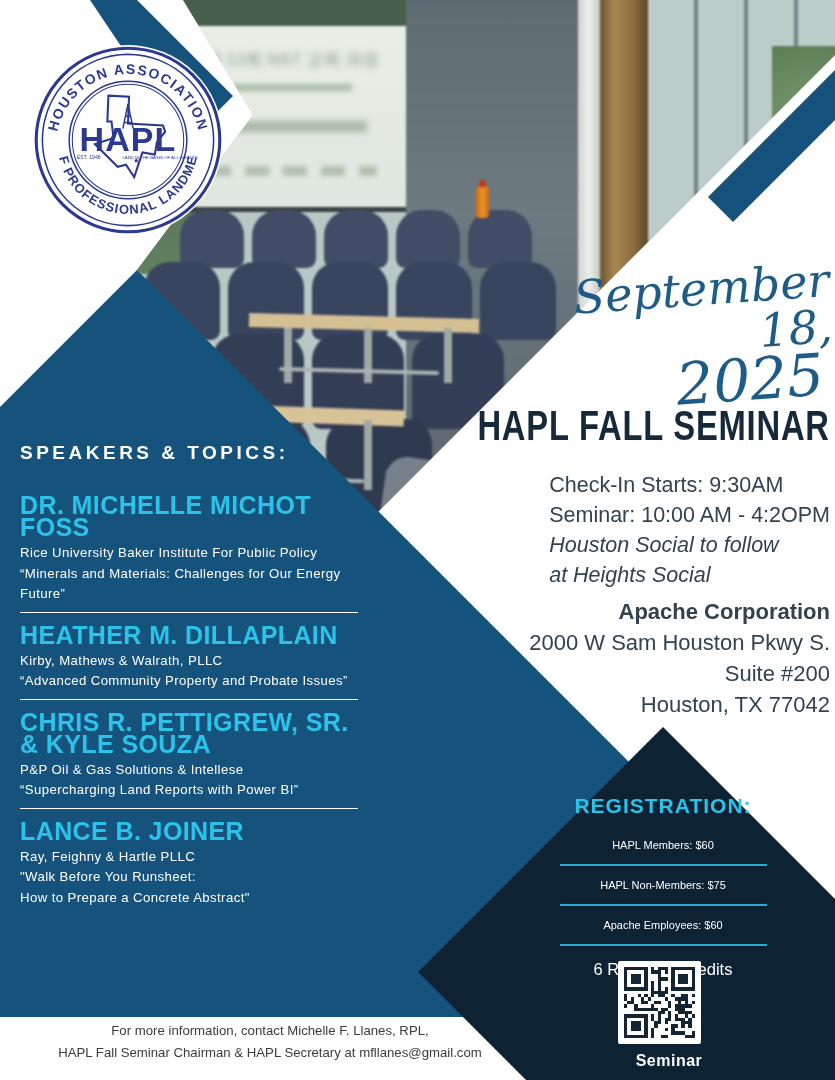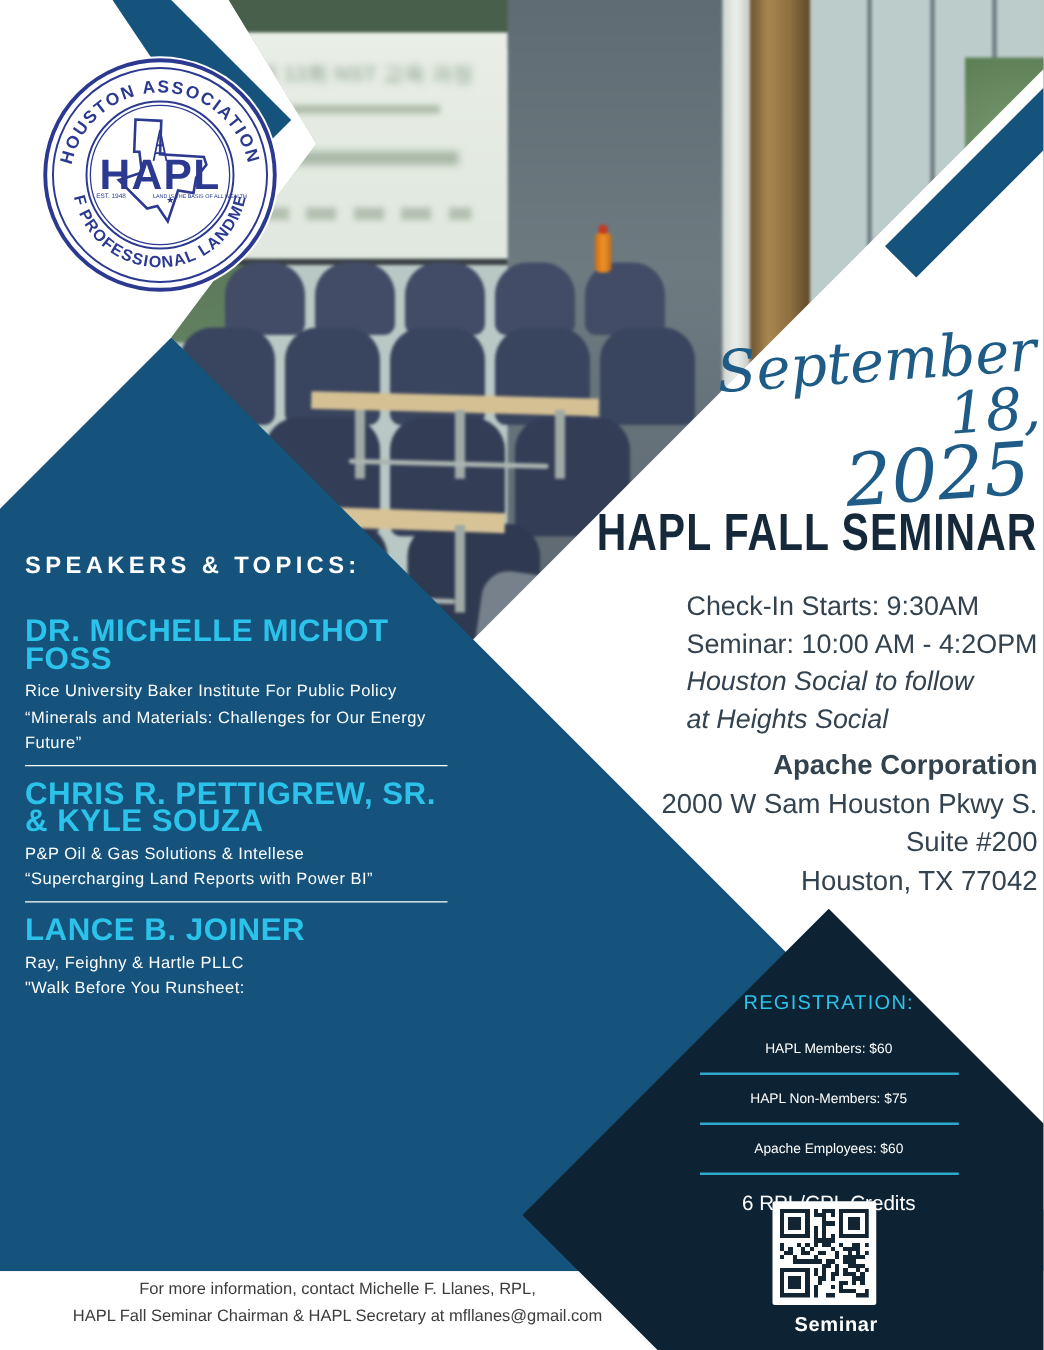--- a/index.html
+++ b/index.html
@@ -77,21 +77,21 @@
   
   .spk-heading{position:absolute;left:20px;top:442px;color:#fff;font-size:19px;font-weight:bold;letter-spacing:3.5px;}
   .speakers{position:absolute;left:20px;top:494px;width:352px;}
   .speaker .sp-name{color:var(--cyan,#2BC3EA);font-size:25px;font-weight:bold;letter-spacing:.4px;line-height:22px;margin-bottom:5px;}
   .speaker .sp-org,.speaker .sp-topic{color:#fff;font-size:13.2px;letter-spacing:.4px;line-height:20.5px;}
   .speaker .sp-hr{height:1px;background:#fff;border:0;width:338px;margin:7px 0 11px 0;}
   .speaker{margin:0 0 1px 0;}
 
   
   .registration{position:absolute;left:528px;top:794px;width:270px;text-align:center;}
-  .reg-heading{color:var(--cyan,#2BC3EA);font-size:16px;font-weight:normal;letter-spacing:1px;margin-bottom:17px;}
+  .reg-heading{color:var(--cyan,#2BC3EA);font-size:21px;font-weight:bold;letter-spacing:1px;margin-bottom:17px;}
   .reg-item{color:#fff;font-size:11px;line-height:20px;}
   .reg-line{width:207px;height:2px;background:var(--linecyan,#2FA9CB);margin:9px auto;}
   .reg-credits{color:#fff;font-size:16.5px;margin-top:14px;}
   .qr-wrap{position:absolute;left:618px;top:961px;width:102px;}
   .qr-box{width:83px;height:83px;background:#fff;border-radius:2px;padding:6px;}
   .qr-box svg{width:71px;height:71px;display:block;}
   .qr-label{color:#fff;font-weight:bold;font-size:16px;text-align:center;margin-top:8px;letter-spacing:.5px;}
 
   
   .footer{position:absolute;left:10px;top:1020px;width:520px;text-align:center;
@@ -216,35 +216,43 @@
   <div class="spk-heading">SPEAKERS &amp; TOPICS:</div>
   <div class="speakers" id="speakers-list">
     <div class="speaker">
       <div class="sp-name">DR. MICHELLE MICHOT FOSS</div>
       <div class="sp-org">Rice University Baker Institute For Public Policy</div>
       <div class="sp-topic">“Minerals and Materials: Challenges for Our Energy Future”</div>
 
       <div class="sp-hr"></div>
     </div>
 
+    <div class="speaker">
+      <div class="sp-name">HEATHER M. DILLAPLAIN</div>
+      <div class="sp-org">Kirby, Mathews &amp; Walrath, PLLC</div>
+      <div class="sp-topic">“Advanced Community Property and Probate Issues”</div>
+
+      <div class="sp-hr"></div>
+    </div>
 
     <div class="speaker">
       <div class="sp-name">CHRIS R. PETTIGREW, SR. &amp; KYLE SOUZA</div>
       <div class="sp-org">P&amp;P Oil &amp; Gas Solutions &amp; Intellese</div>
       <div class="sp-topic">“Supercharging Land Reports with Power BI”</div>
 
       <div class="sp-hr"></div>
     </div>
 
 
 
     <div class="speaker">
       <div class="sp-name">LANCE B. JOINER</div>
       <div class="sp-org">Ray, Feighny &amp; Hartle PLLC</div>
       <div class="sp-topic">"Walk Before You Runsheet:</div>
+      <div class="sp-topic sp-topic2">How to Prepare a Concrete Abstract"</div>
 
     </div>
   </div>
 
   <div class="registration">
     <div class="reg-heading">REGISTRATION:</div>
     <div id="reg-items">
         <div class="reg-item">HAPL Members: $60</div>
         <div class="reg-line"></div>
         <div class="reg-item">HAPL Non-Members: $75</div>

